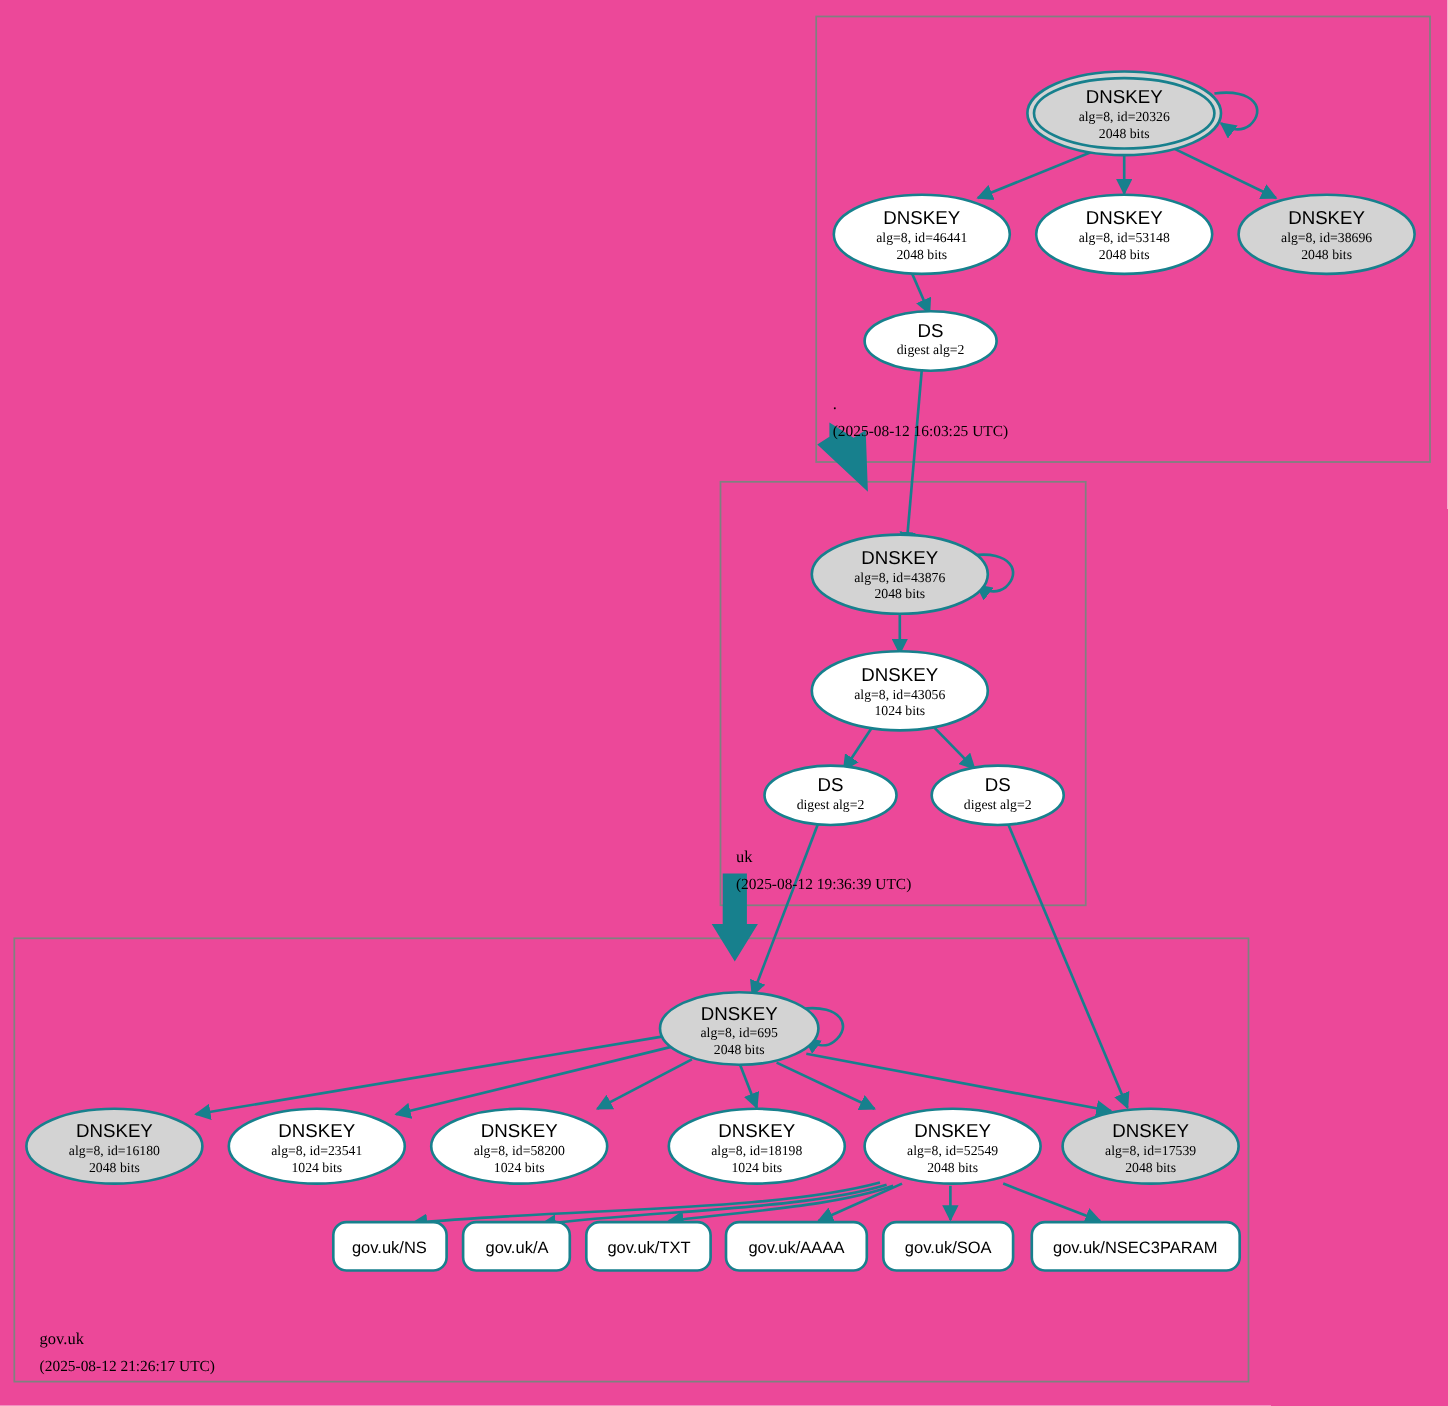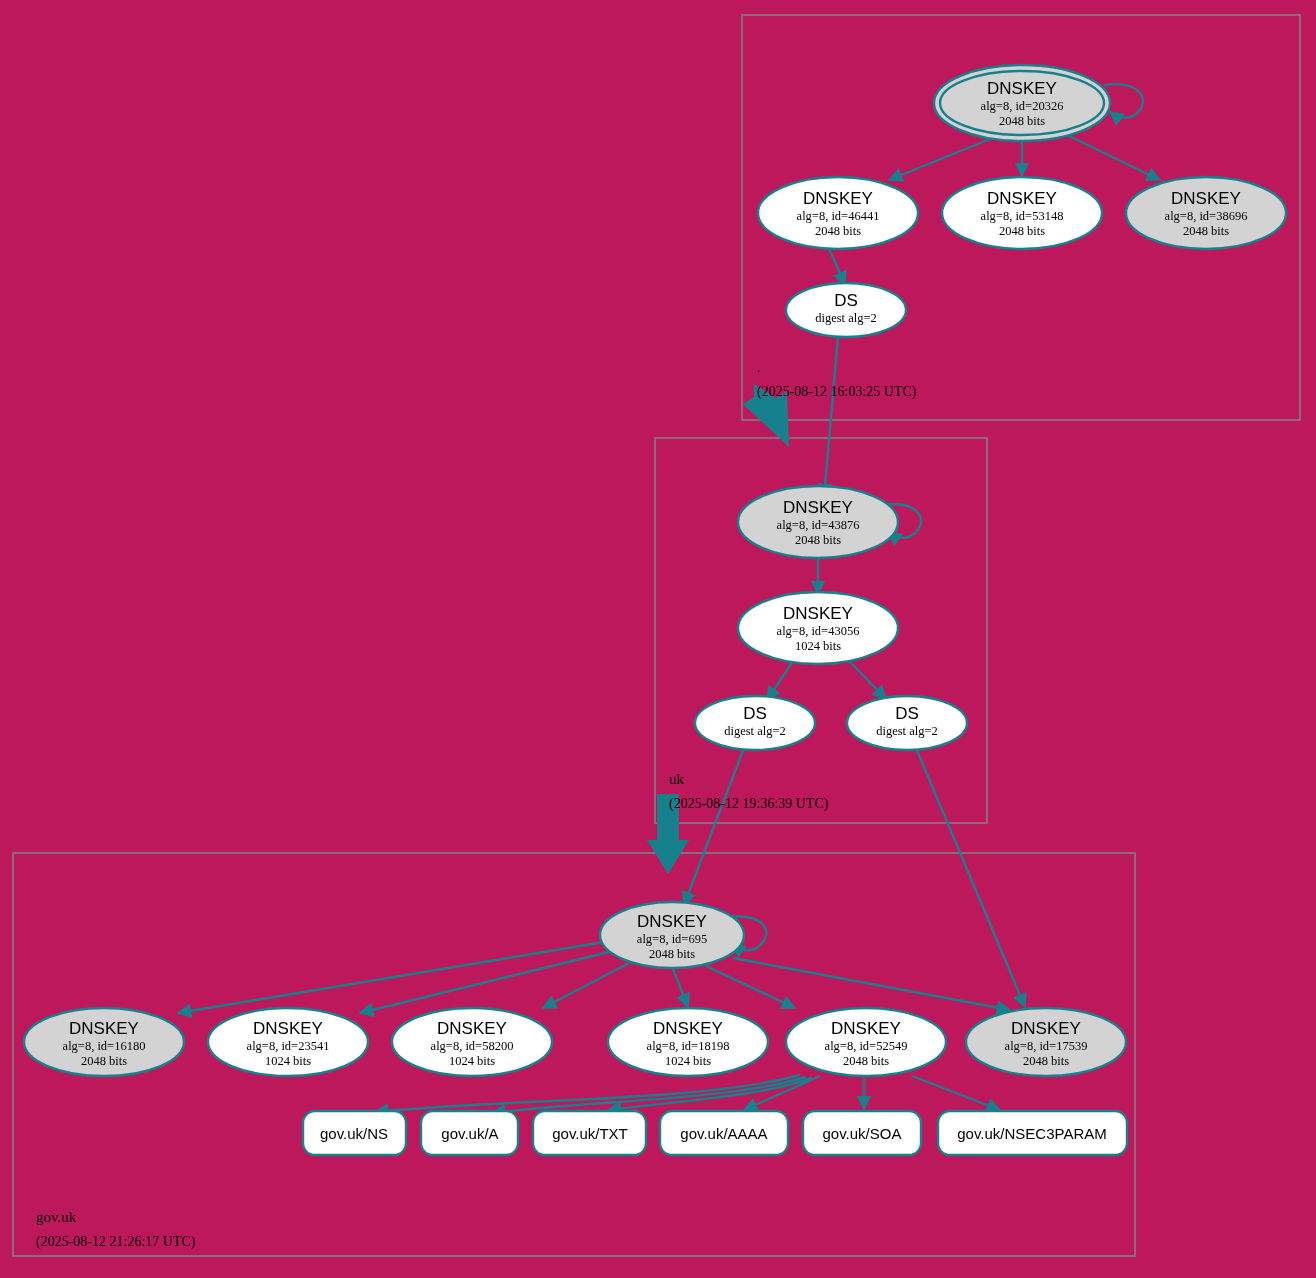--- a/index.html
+++ b/index.html
@@ -4,21 +4,21 @@
 <style>
   html, body {
     margin: 0;
     padding: 0;
     background: #ffffff;
   }
   #canvas {
     position: relative;
     width: 1316px;
     height: 1278px;
-    background: #be185d;
+    background: #ec4899;
     font-family: "Liberation Sans", sans-serif;
   }
   svg { display: block; }
 
   .zone-box {
     fill: none;
     stroke: #808080;
     stroke-width: 1.6;
   }
   .node-ell {

